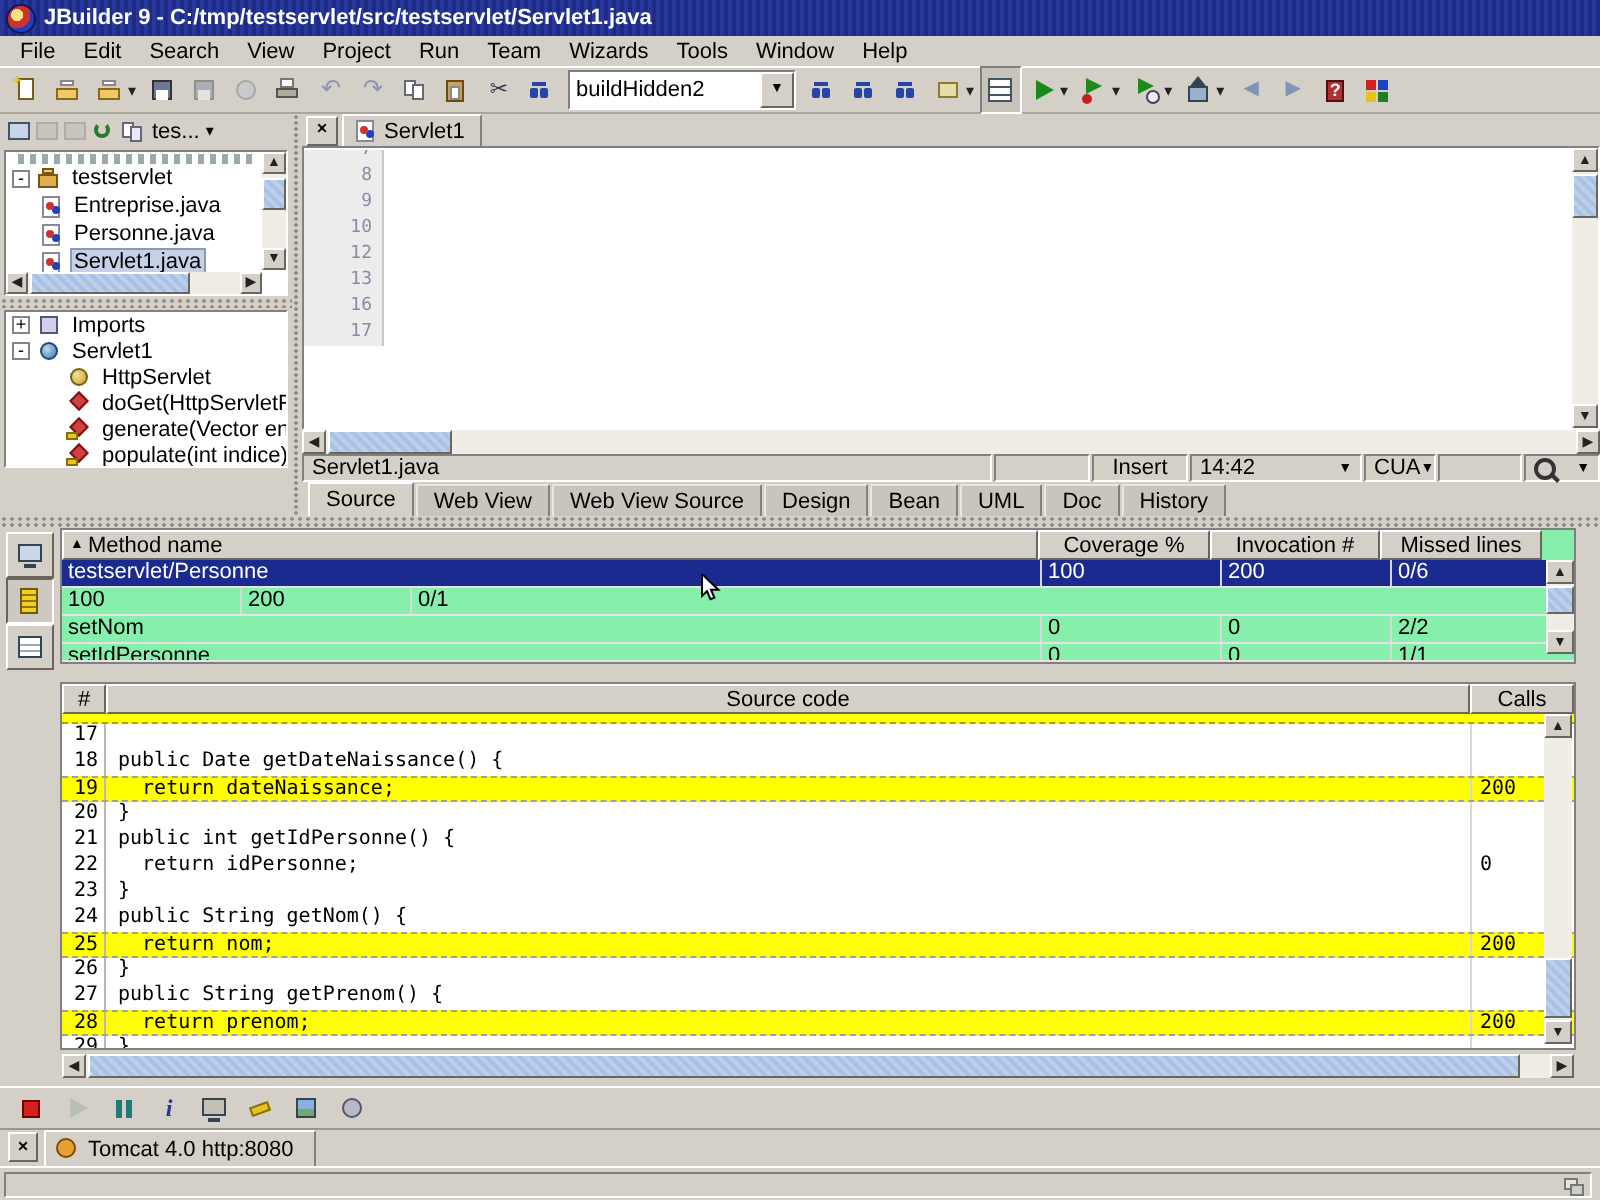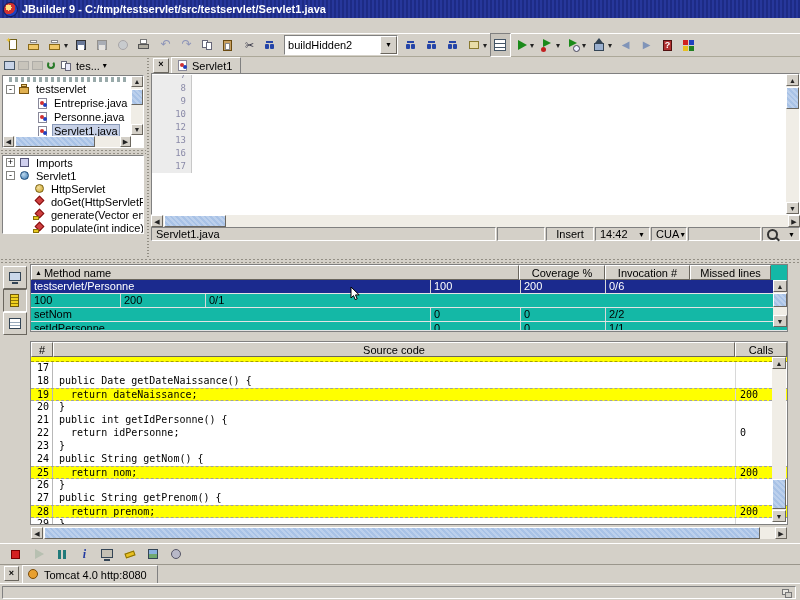--- a/index.html
+++ b/index.html
@@ -38,21 +38,21 @@
   
   .ptoolbar{left:0;top:57px;width:146px;height:17px;display:flex;align-items:center;gap:1px;padding-left:3px;box-sizing:border-box}
   .picons{display:flex;gap:1px}
   .pbtn{display:inline-flex;padding:0}
   .pbtn.disabled{opacity:.4}
   .psel{display:flex;align-items:center;margin-left:3px;gap:3px;max-width:46px}
   .psel .caret{font-size:8px}
   .ptree{left:2px;top:75px;width:142px;height:73px;overflow:hidden;box-sizing:border-box}
   .ptree-clip{height:5px;margin:1px 14px 0 6px;background:repeating-linear-gradient(90deg,#9aa 0 3px,transparent 3px 6px)}
   .trow{display:flex;align-items:center;height:14px;gap:3px;padding-left:3px;white-space:nowrap}
-  .trow.lv1{padding-left:21px}
+  .trow.lv1{padding-left:4px}
   .tlabel{padding:0 2px}
   .trow.sel .tlabel{background:#c6d0e6;border:1px solid #8a9ab8;padding:0 1px}
   .expbox{width:9px;height:9px;box-sizing:border-box;border:1px solid #848480;background:#fff;font-size:9px;line-height:7px;text-align:center;flex:none;visibility:hidden}
   .expbox.has{visibility:visible}
   .hsplit1{left:0;top:149px;width:146px;height:5px}
   .spane{left:2px;top:155px;width:142px;height:79px;overflow:hidden;box-sizing:border-box}
   .spane .trow{height:13px}
   .spane .trow.lv1{padding-left:18px}
   .vsplit{left:146px;top:57px;width:5px;height:201px}
 
@@ -80,30 +80,30 @@
   .vt{padding:2px 8px 1px;background:#c9c5bd;border:1px solid #808080;border-bottom:none;border-top-color:#e8e6e0;border-left-color:#e8e6e0}
   .vt.active{background:#d4d0c8;border-top-color:#fff;border-left-color:#fff;padding-bottom:2px}
 
   
   .splitter{left:0;top:258px;width:800px;height:6px}
   .sidebtns{left:3px;top:266px;display:flex;flex-direction:column}
   .sbtn2{width:24px;height:23px;display:flex;align-items:center;justify-content:center;background:#d4d0c8;
     border:1px solid;border-color:#fff #6a665e #6a665e #fff;box-sizing:border-box}
   .sbtn2.pressed{border-color:#6a665e #fff #fff #6a665e;background:#cdc9c0}
 
-  .mtable{left:30px;top:264px;width:758px;border:1px solid #808080;background:#14b8a6;box-sizing:border-box}
+  .mtable{left:30px;top:264px;width:758px;border:1px solid #808080;background:#86efac;box-sizing:border-box}
   .mhead{display:flex;height:15px}
   .hc{box-sizing:border-box;border:1px solid;border-color:#fff #6a665e #6a665e #fff;background:#d4d0c8;
       display:flex;align-items:center;justify-content:center;overflow:hidden;white-space:nowrap}
   .mhead .name{width:488px;justify-content:flex-start;padding-left:3px;gap:2px}
   .mhead .cov{width:86px}.mhead .inv{width:85px}.mhead .mis{width:81px}
   .sort{font-size:7px}
   .mrow{display:flex;height:13px;line-height:12px;border-bottom:1px solid #e4e4e4}
   .mc{box-sizing:border-box;padding-left:3px;overflow:hidden;white-space:nowrap;border-right:1px solid #d8d8d8}
-  .mrow .name{width:400px}.mrow .cov{width:90px}.mrow .inv{width:85px}.mrow .mis{width:79px;border-right:none}
+  .mrow .name{width:490px}.mrow .cov{width:90px}.mrow .inv{width:85px}.mrow .mis{width:79px;border-right:none}
   .mrow.sel{background:#1b2a8e;color:#fff}
   .mrow.partial{height:8px;overflow:hidden}
   .msbv{left:773px;top:280px;width:14px;height:47px}
 
   .stable{left:30px;top:341px;width:758px;border:1px solid #808080;background:#fff;box-sizing:border-box}
   .shead{display:flex;height:15px}
   .shead .num{width:22px}.shead .code{flex:1}.shead .calls{width:52px}
   .sliver{height:4px;background:#ffff00;border-bottom:1px dashed #a8a000}
   .srow{display:flex;height:13px;line-height:12px}
   .sc{box-sizing:border-box;overflow:hidden;white-space:pre}
@@ -203,20 +203,34 @@
 </head>
 <body>
 
 <div id="root">
 
   <div class="abs titlebar">
     <span class="appicon"></span>
     <span>JBuilder 9 - C:/tmp/testservlet/src/testservlet/Servlet1.java</span>
   </div>
 
+  <div class="abs menubar">
+
+  <span class="menu">File</span>
+      <span class="menu">Edit</span>
+      <span class="menu">Search</span>
+      <span class="menu">View</span>
+      <span class="menu">Project</span>
+      <span class="menu">Run</span>
+      <span class="menu">Team</span>
+      <span class="menu">Wizards</span>
+      <span class="menu">Tools</span>
+      <span class="menu">Window</span>
+      <span class="menu">Help</span>
+    </div>
 
   <div class="abs toolbar">
     <div class="tbgroup">
 
     <span class="tbtn">
           <span class="ic ic-new"></span>
 
         </span>
         <span class="tbtn">
           <span class="ic ic-open"></span>
@@ -497,35 +511,46 @@
   <div class="sb ehsb">
     <span class="sbtn" style="left:0;top:0;width:12px;height:12px;line-height:11px">◀</span>
     <span class="sthumb" style="left:13px;top:0;width:62px;height:12px"></span>
     <span class="sbtn" style="right:0;top:0;width:12px;height:12px;line-height:11px">▶</span>
   </div>
 
   <div class="abs estatus">
     <span class="scell" style="width:345px">Servlet1.java</span>
     <span class="scell" style="width:48px"></span>
     <span class="scell" style="width:48px;justify-content:center">Insert</span>
-    <span class="scell" style="width:55px">
+    <span class="scell" style="width:86px">
       <span>14:42</span>
       <span class="caret">▼</span>
     </span>
     <span class="scell" style="width:36px">
       <span>CUA</span>
       <span class="caret">▼</span>
     </span>
     <span class="scell" style="flex:1"></span>
     <span class="scell" style="width:38px;gap:4px">
       <span class="mag"></span>
       <span class="caret">▼</span>
     </span>
   </div>
 
+  <div class="abs viewtabs">
+
+  <span class="vt active">Source</span>
+      <span class="vt">Web View</span>
+      <span class="vt">Web View Source</span>
+      <span class="vt">Design</span>
+      <span class="vt">Bean</span>
+      <span class="vt">UML</span>
+      <span class="vt">Doc</span>
+      <span class="vt">History</span>
+    </div>
 
   <div class="abs splitter dots"></div>
 
   <div class="abs sidebtns">
 
   <span class="sbtn2">
         <span class="ic ic-monitor"></span>
       </span>
       <span class="sbtn2 pressed">
         <span class="ic ic-coverage"></span>

